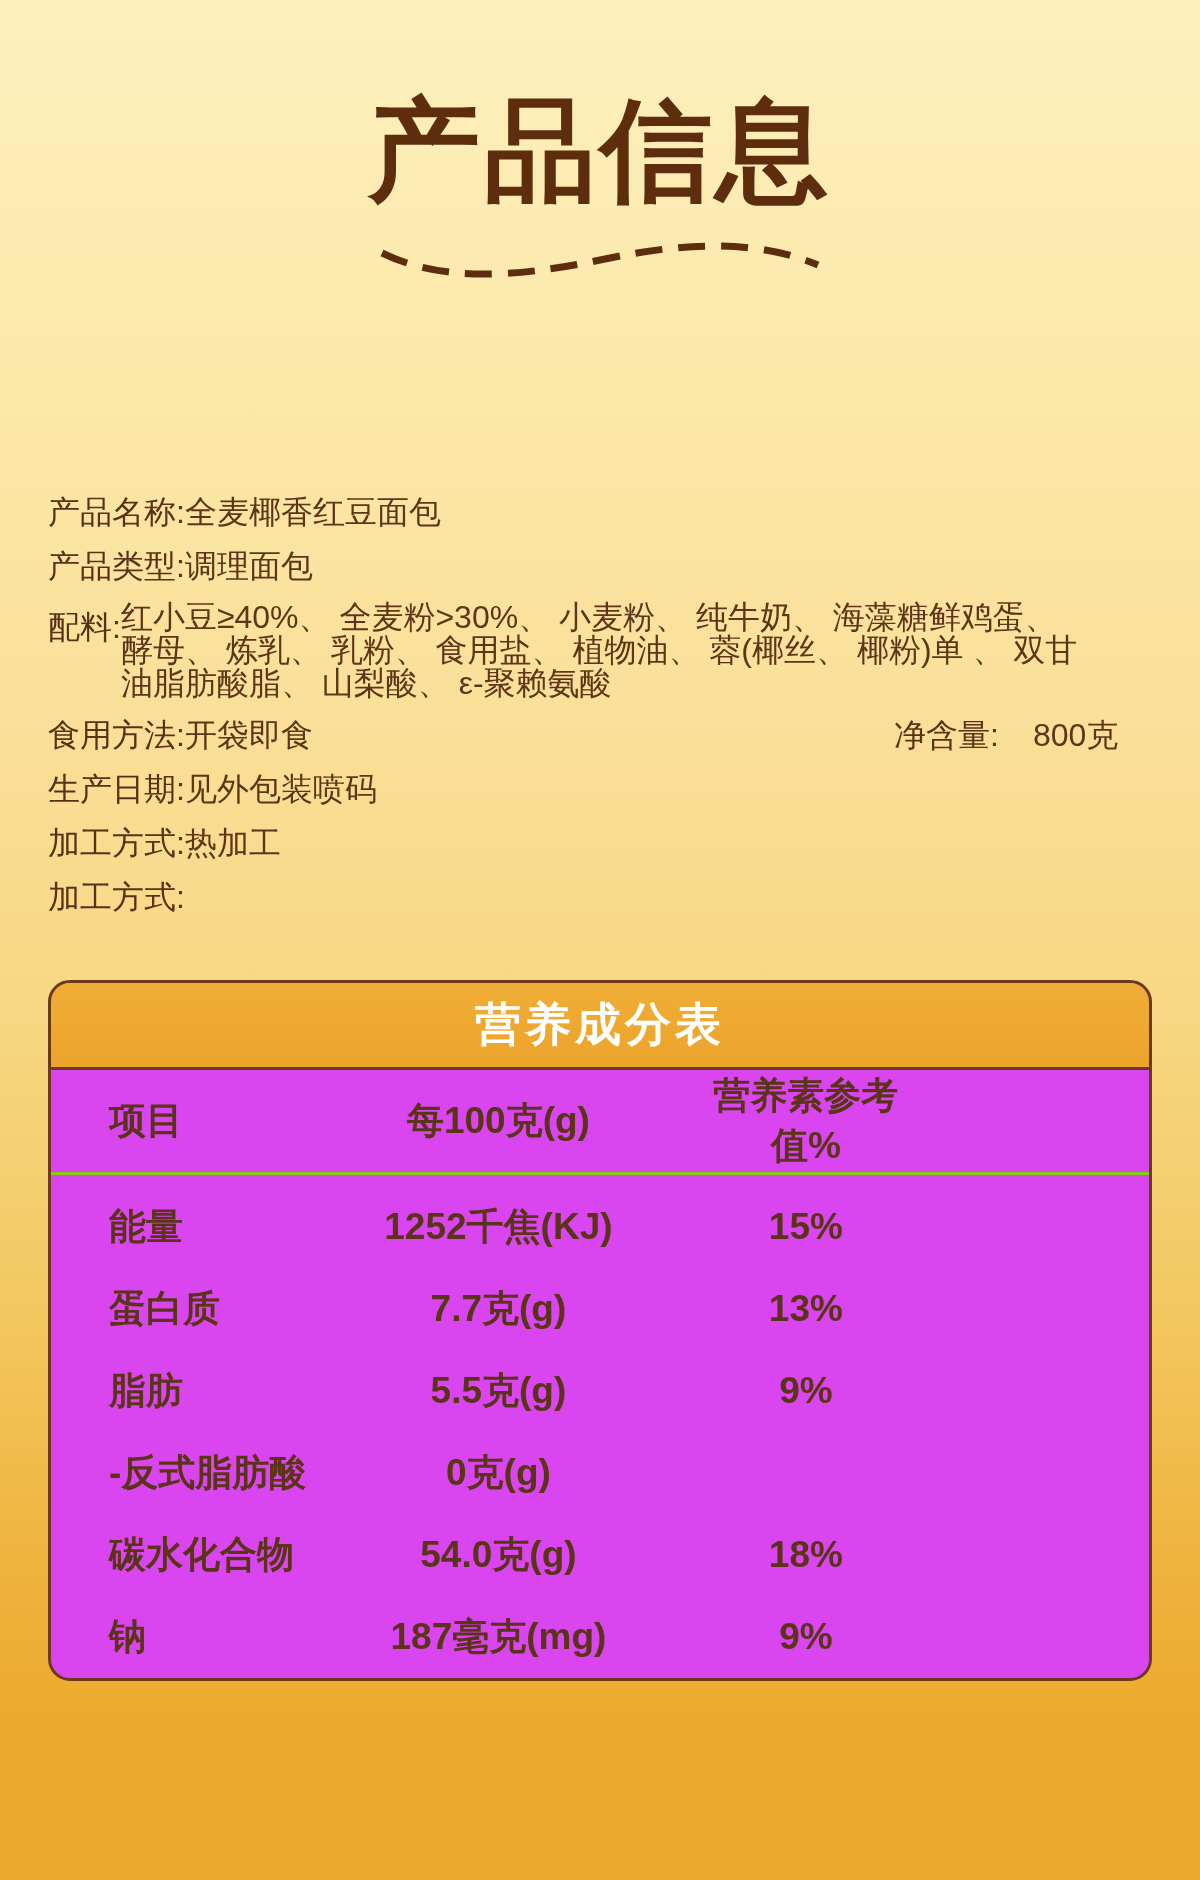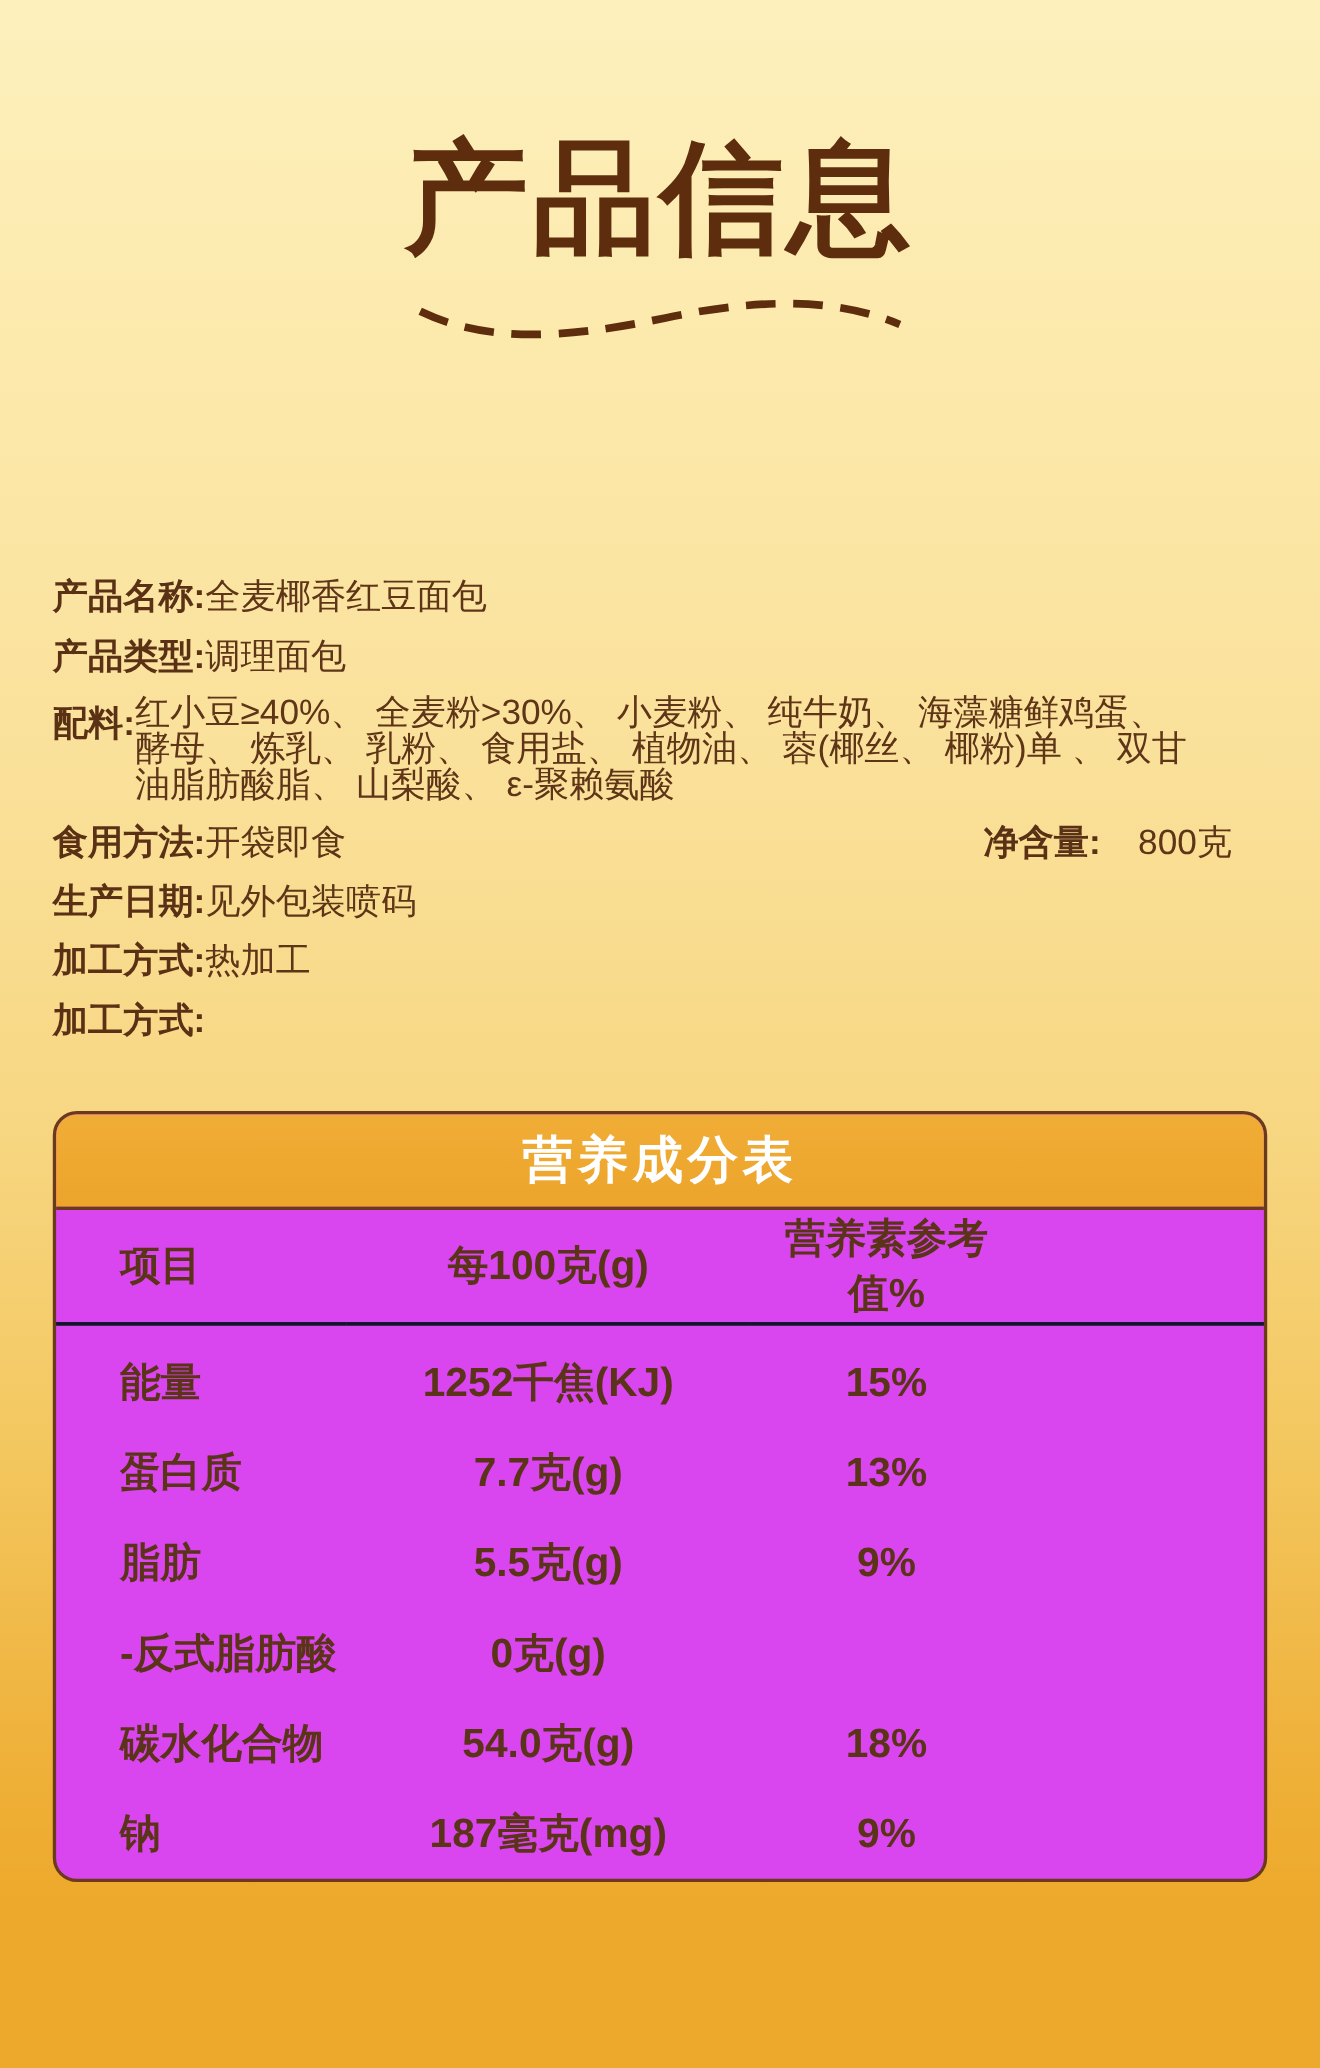--- a/index.html
+++ b/index.html
@@ -8,35 +8,35 @@
     font-family:"Liberation Sans", sans-serif;
     color:#5a3114;
     background:linear-gradient(180deg,
       #fdf0bd 0%, #fce9ab 18%, #fae19b 36%, #f7d783 54%,
       #f3c75f 70%, #efb23c 84%, #eda92b 92%, #eda92b 100%);
     overflow:hidden;
     position:relative;
   }
 
   
-  .title-wrap { text-align:center; padding-top:116px; }
+  .title-wrap { text-align:center; padding-top:86px; }
   .page-title {
     font-family:"DejaVu Serif","Liberation Serif",serif;
     font-weight:900;
     font-size:112px;
     line-height:1.15;
     letter-spacing:4px;
     color:#5e2d0e;
   }
   .wave { display:block; margin:14px auto 0; }
 
   
   .info { margin:206px 48px 0 48px; font-size:32px; }
   .info-row { display:flex; align-items:flex-start; line-height:38px; margin-bottom:16px; }
-  .info-label { font-weight:700; white-space:nowrap; color:#5a3114; }
+  .info-label { font-weight:400; white-space:nowrap; color:#5a3114; }
   .info-value { font-weight:500; color:#5f3517; }
   .info-row.ingredients .info-value { max-width:960px; line-height:33px; }
   .info-row.ingredients { line-height:52px; }
   .right-pair { margin-left:auto; width:258px; display:flex; align-items:flex-start;gap:34px; }
 
   
   .card {
     margin:64px 48px 0 48px;
     background:#d946ef;
     border:3px solid #6b3a1c;
@@ -47,21 +47,21 @@
     height:84px;
     background:linear-gradient(180deg,#f0ad36 0%,#eca42b 100%);
     border-bottom:3px solid #6b3a1c;
     display:flex; align-items:center; justify-content:center;
     color:#ffffff; font-size:46px; font-weight:700;
     letter-spacing:4px;
   }
   table.nutrition { width:100%; border-collapse:collapse; font-size:37px; color:#5b3318; }
   col.c-item { width:24%; } col.c-per { width:33.5%; } col.c-nrv { width:22.5%; } col.c-sp { width:20%; }
   thead th { font-weight:700; height:86px; }
-  thead tr { border-bottom:3px solid #0f172a;padding-left:24px; }
+  thead tr { border-bottom:3px solid #84cc16;padding-left:24px; }
   tbody td { height:80px; font-weight:700; }
   .col-item { text-align:left; padding-left:58px; }
   .col-per, .col-nrv { text-align:center; }
   tbody tr:first-child td { padding-top:12px; }
 </style>
 </head>
 <body>
 
 <div class="title-wrap">
   <div class="page-title">产品信息</div>

